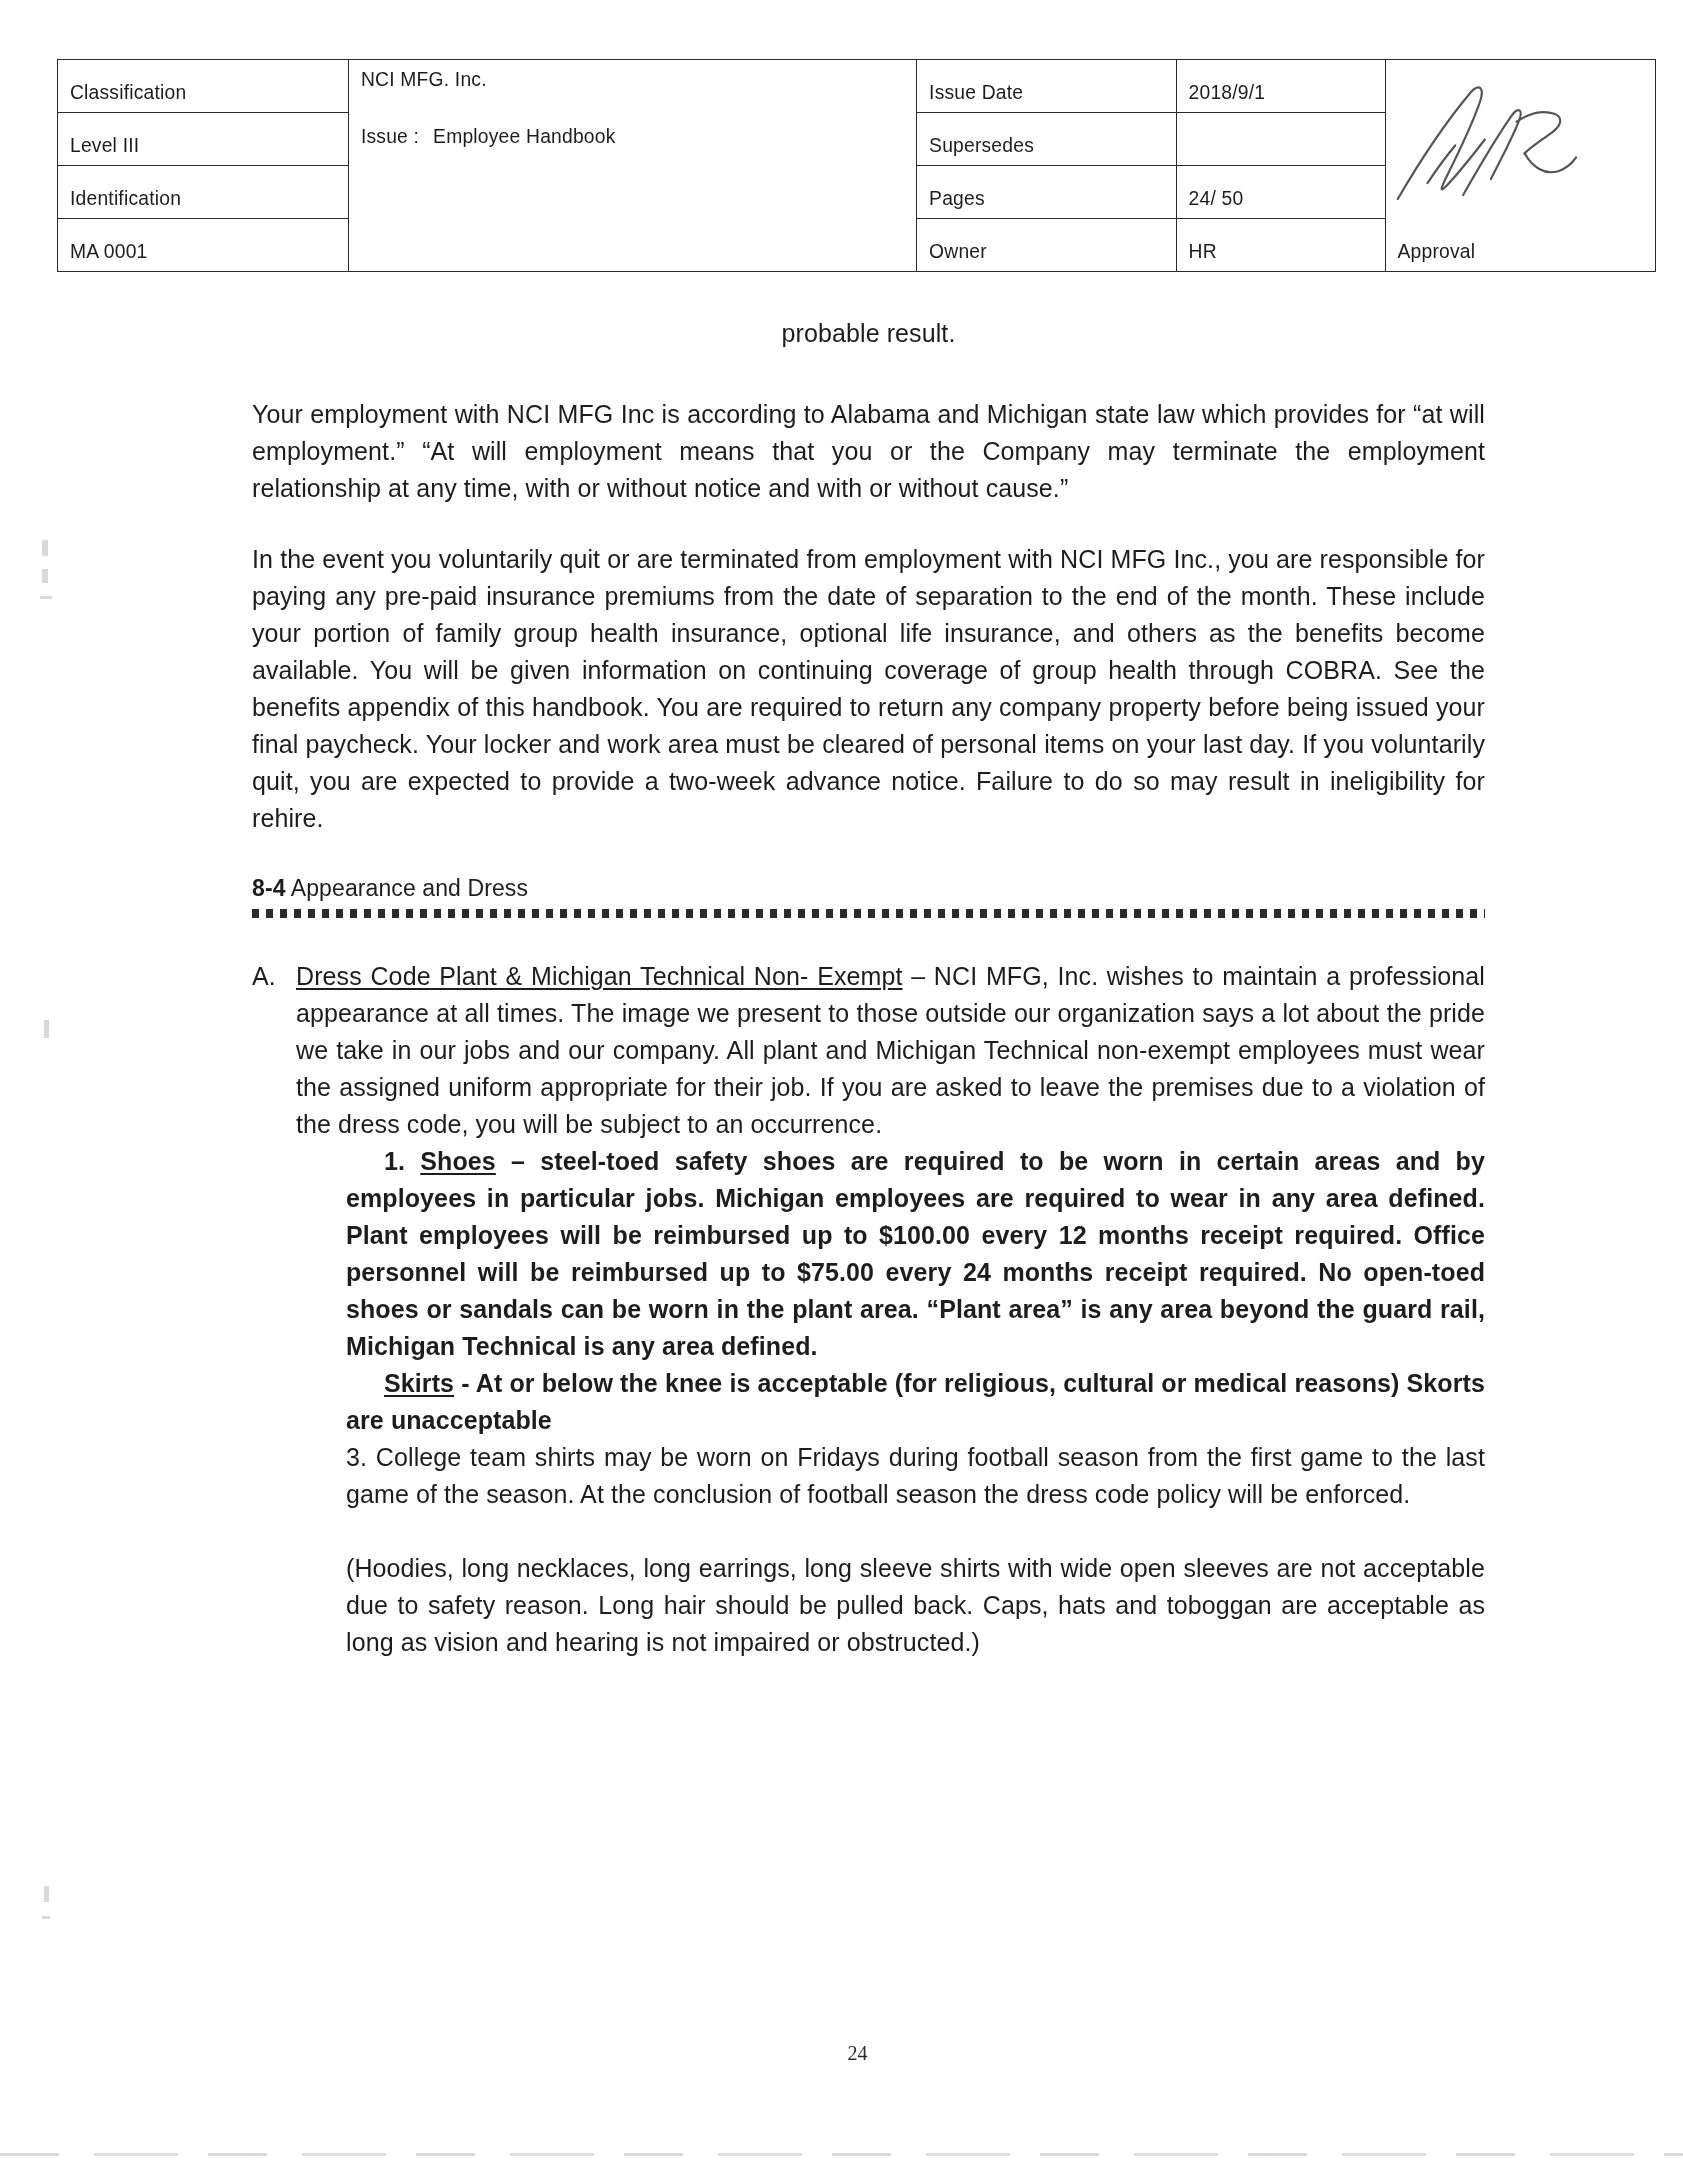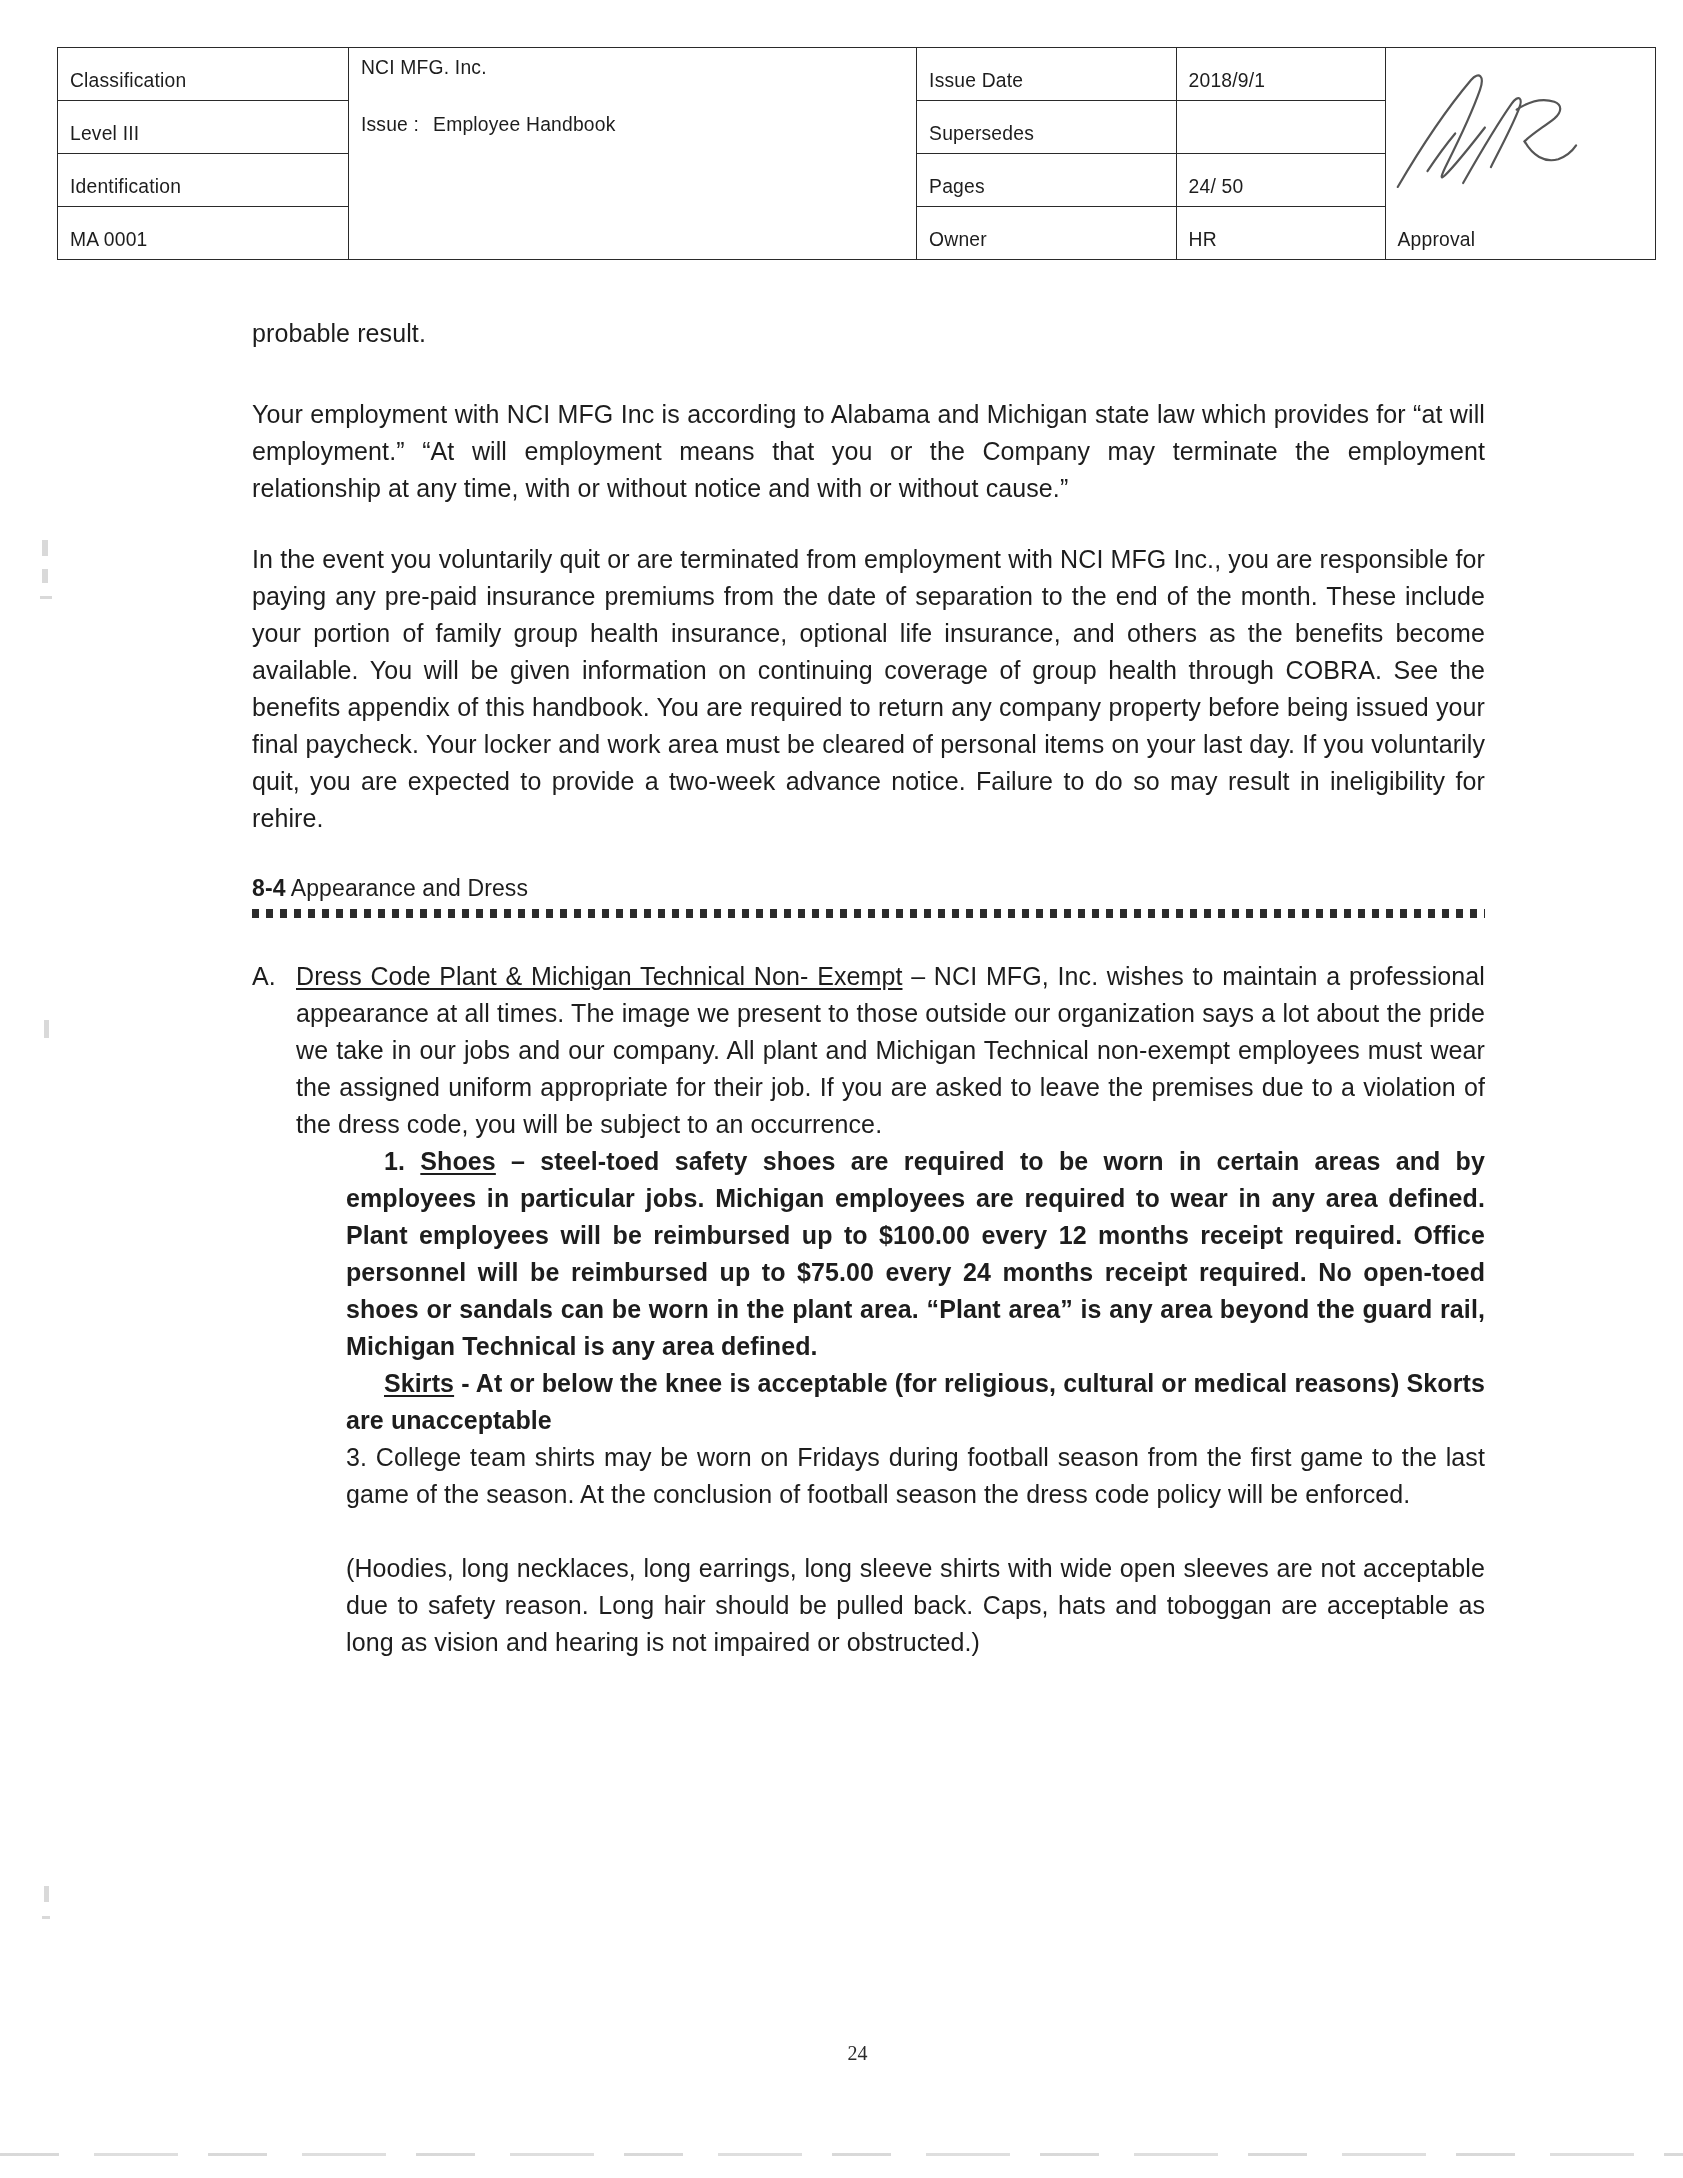--- a/index.html
+++ b/index.html
@@ -38,20 +38,21 @@
     left: 57px;
     top: 47px;
     width: 1599px;
   }
   table.hdr {
     width: 100%;
     border-collapse: collapse;
     table-layout: fixed;
     font-size: 19.3px;
     color: #1d1d1d;
+    margin-top: 12px;
   }
   table.hdr td {
     border: 1.6px solid #2a2a2a;
     padding: 7px 10px 9px 12px;
     vertical-align: bottom;
     height: 36px;
     line-height: 1.1;
     letter-spacing: 0.2px;
   }
   .col-a { width: 213px; }
@@ -85,21 +86,21 @@
     width: 1233px;
     font-size: 25px;
     line-height: 37px;
     color: #1d1d1d;
     letter-spacing: 0.1px;
   }
   p.para {
     margin: 0 0 34px 0;
     text-align: justify;
   }
-  p.lead { text-align: left; margin-bottom: 44px; }
+  p.lead { text-align: center; margin-bottom: 44px; }
 
   
   .sec-head {
     margin: 8px 0 0 0;
     font-size: 23px;
     line-height: 34px;
   }
   .sec-head .num { font-weight: bold; }
   .dotrule {
     height: 9px;

